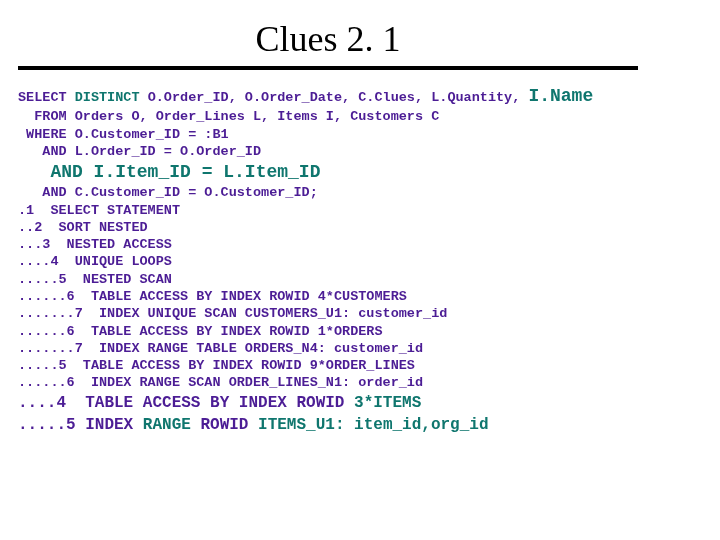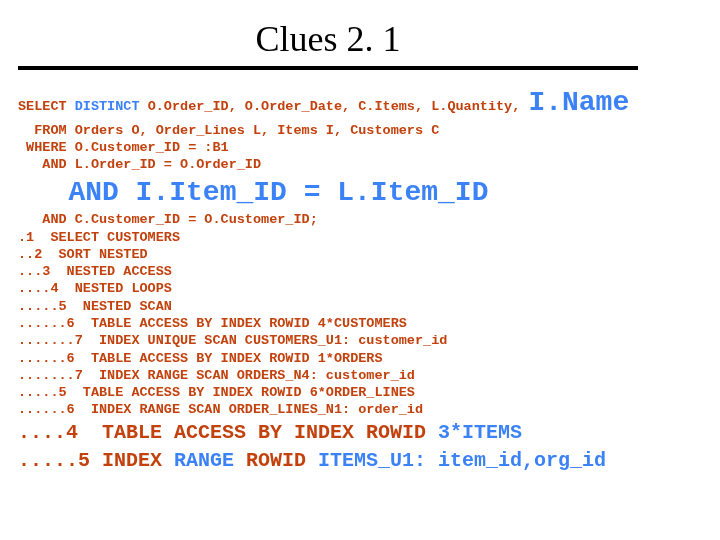--- a/index.html
+++ b/index.html
@@ -30,53 +30,53 @@
     margin: 4px 0 14px 0;
   }
   .code {
     font-family: "Courier New", Courier, monospace;
     font-size: 13.5px;
     line-height: 1.28;
     color: #000;
     font-weight: bold;
     white-space: pre;
   }
-  .red   { color: #3b82f6; }
-  .black { color: #c2410c; }
+  .red   { color: #0f766e; }
+  .black { color: #4c1d95; }
   .big {
-    font-size: 28px;
+    font-size: 18px;
     line-height: 1.35;
   }
   .big2 {
-    font-size: 20px;
+    font-size: 16px;
     line-height: 1.4;
     text-align: center;
   }
 </style>
 </head>
 <body>
 
 <div class="slide">
 
   <div class="title">Clues 2. 1</div>
   <div class="rule"></div>
 
-  <div class="code"><span><span class="black">SELECT </span><span class="red">DISTINCT</span><span class="black"> O.Order_ID, O.Order_Date, C.Items, L.Quantity, </span><span class="red big">I.Name</span></span>
+  <div class="code"><span><span class="black">SELECT </span><span class="red">DISTINCT</span><span class="black"> O.Order_ID, O.Order_Date, C.Clues, L.Quantity, </span><span class="red big">I.Name</span></span>
 <span class="black">  FROM Orders O, Order_Lines L, Items I, Customers C</span>
 <span class="black"> WHERE O.Customer_ID = :B1</span>
 <span class="black">   AND L.Order_ID = O.Order_ID</span>
 <span class="red big">   AND I.Item_ID = L.Item_ID</span>
 <span class="black">   AND C.Customer_ID = O.Customer_ID;</span>
-<span class="black">.1  SELECT CUSTOMERS</span>
+<span class="black">.1  SELECT STATEMENT</span>
 <span class="black">..2  SORT NESTED</span>
 <span class="black">...3  NESTED ACCESS</span>
-<span class="black">....4  NESTED LOOPS</span>
+<span class="black">....4  UNIQUE LOOPS</span>
 <span class="black">.....5  NESTED SCAN</span>
 <span class="black">......6  TABLE ACCESS BY INDEX ROWID 4*CUSTOMERS</span>
 <span class="black">.......7  INDEX UNIQUE SCAN CUSTOMERS_U1: customer_id</span>
 <span class="black">......6  TABLE ACCESS BY INDEX ROWID 1*ORDERS</span>
-<span class="black">.......7  INDEX RANGE SCAN ORDERS_N4: customer_id</span>
-<span class="black">.....5  TABLE ACCESS BY INDEX ROWID 6*ORDER_LINES</span>
+<span class="black">.......7  INDEX RANGE TABLE ORDERS_N4: customer_id</span>
+<span class="black">.....5  TABLE ACCESS BY INDEX ROWID 9*ORDER_LINES</span>
 <span class="black">......6  INDEX RANGE SCAN ORDER_LINES_N1: order_id</span>
 <span class="big2"><span class="black">....4  TABLE ACCESS BY INDEX ROWID </span><span class="red">3*ITEMS</span></span>
 <span class="big2"><span class="black">.....5 INDEX </span><span class="red">RANGE</span><span class="black"> ROWID </span><span class="red">ITEMS_U1: item_id,org_id</span></span></div>
 
 </div>
 
 </body></html>

